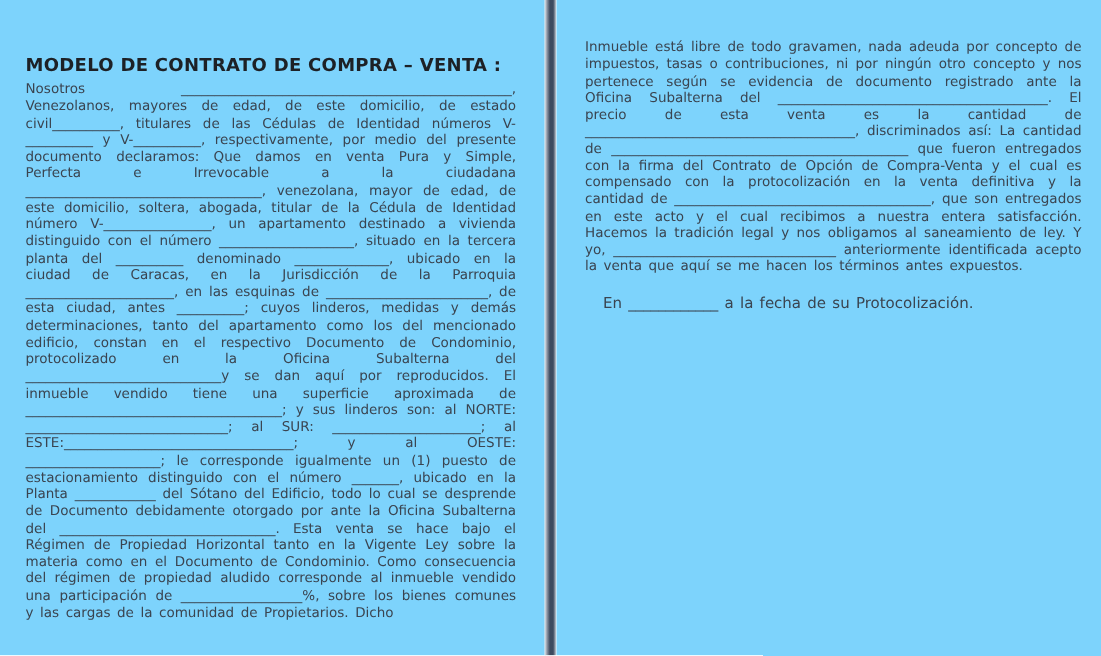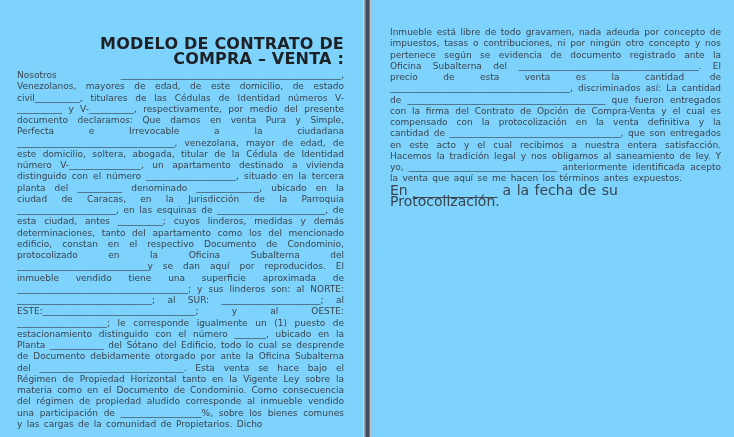--- a/index.html
+++ b/index.html
@@ -35,38 +35,38 @@
     height: 437px;
     background: linear-gradient(to right, #eceef1 0%, #8b94a3 22%, #3d4a5f 45%, #3d4a5f 72%, #9aa2ae 90%, #f2f3f5 100%);
   }
   .page-right {
     left: 371px;
     width: 363px;
     padding: 27px 13px 0 19px;
   }
   .contract-title {
     margin: 0 0 4px 0;
-    font-size: 16px;
+    font-size: 12px;
     line-height: 15px;
     font-weight: bold;
-    text-align: right;
+    text-align: left;
     letter-spacing: 0.2px;
     color: #1d2126;
   }
   .contract-body {
     margin: 0;
     font-size: 9px;
     line-height: 11.25px;
     text-align: justify;
     color: #3a4450;
     word-spacing: 1.5px;
   }
   .date-line {
-    margin: 0;
-    font-size: 14px;
+    margin: 12px;
+    font-size: 10px;
     line-height: 11.25px;
     color: #3a4450;
     word-spacing: 1px;
   }
   .signature-line {
     margin: 0;
     font-size: 9px;
     line-height: 11.25px;
     font-weight: bold;
     color: #20252b;

